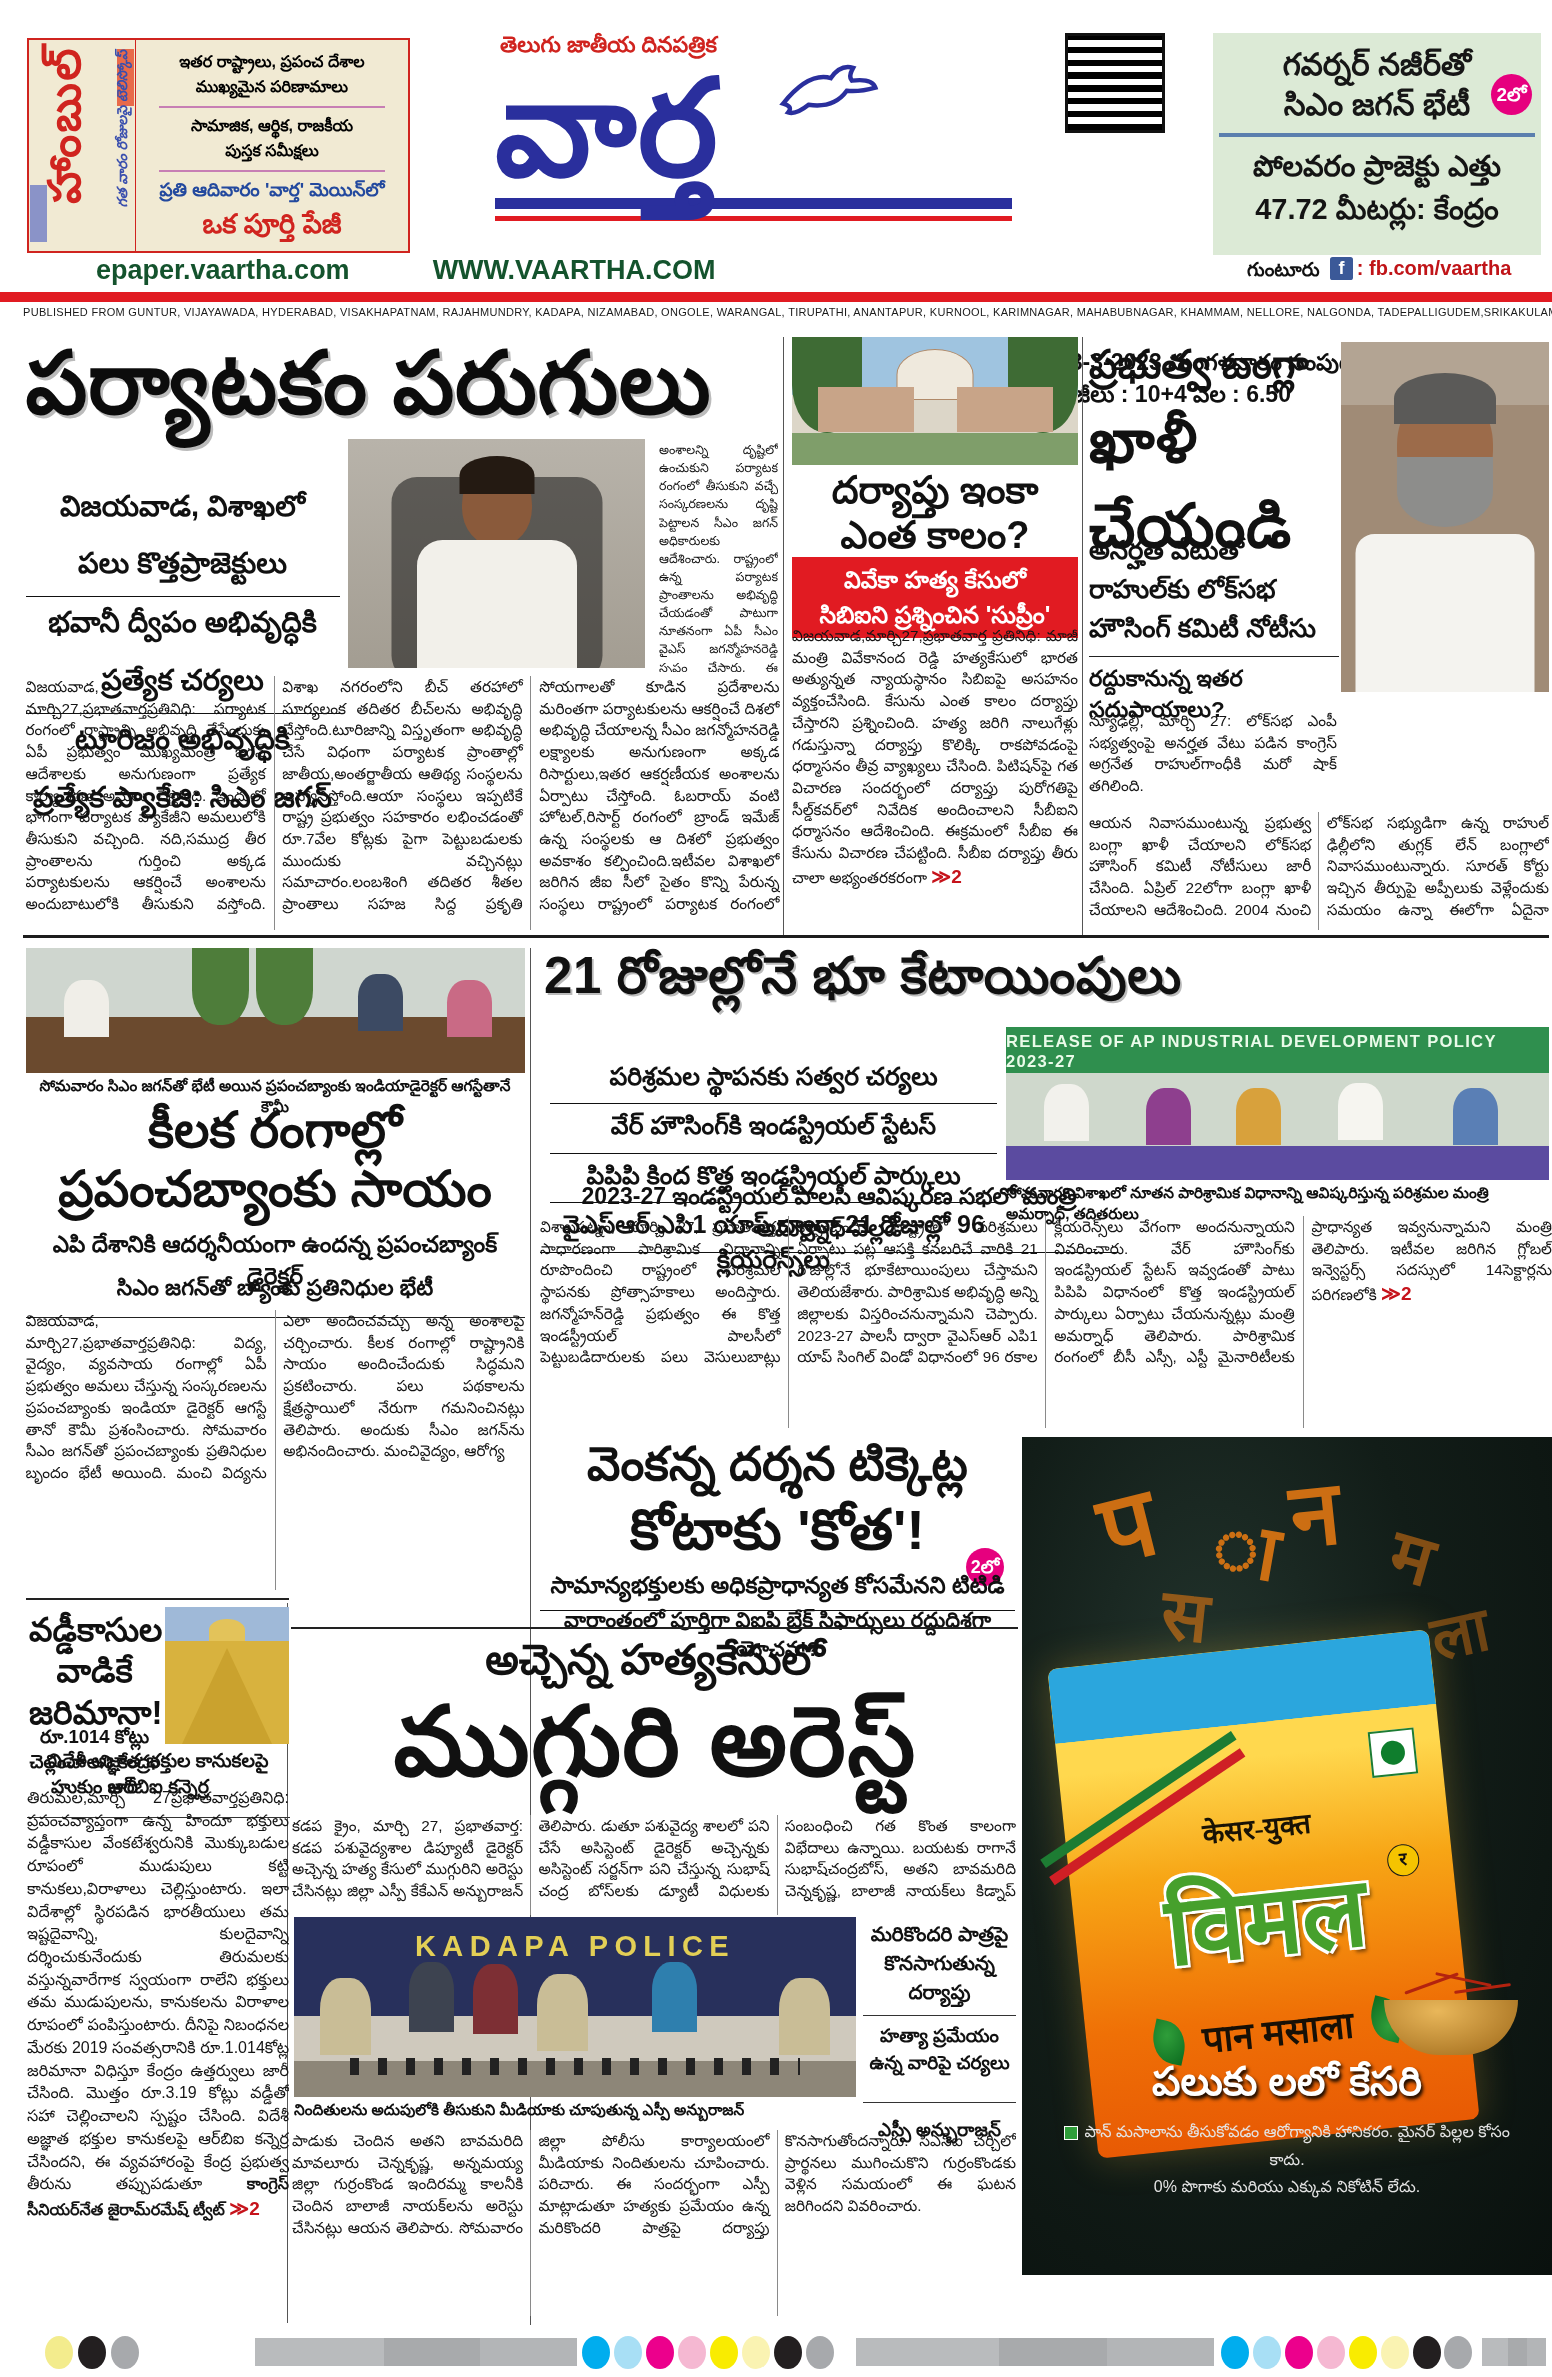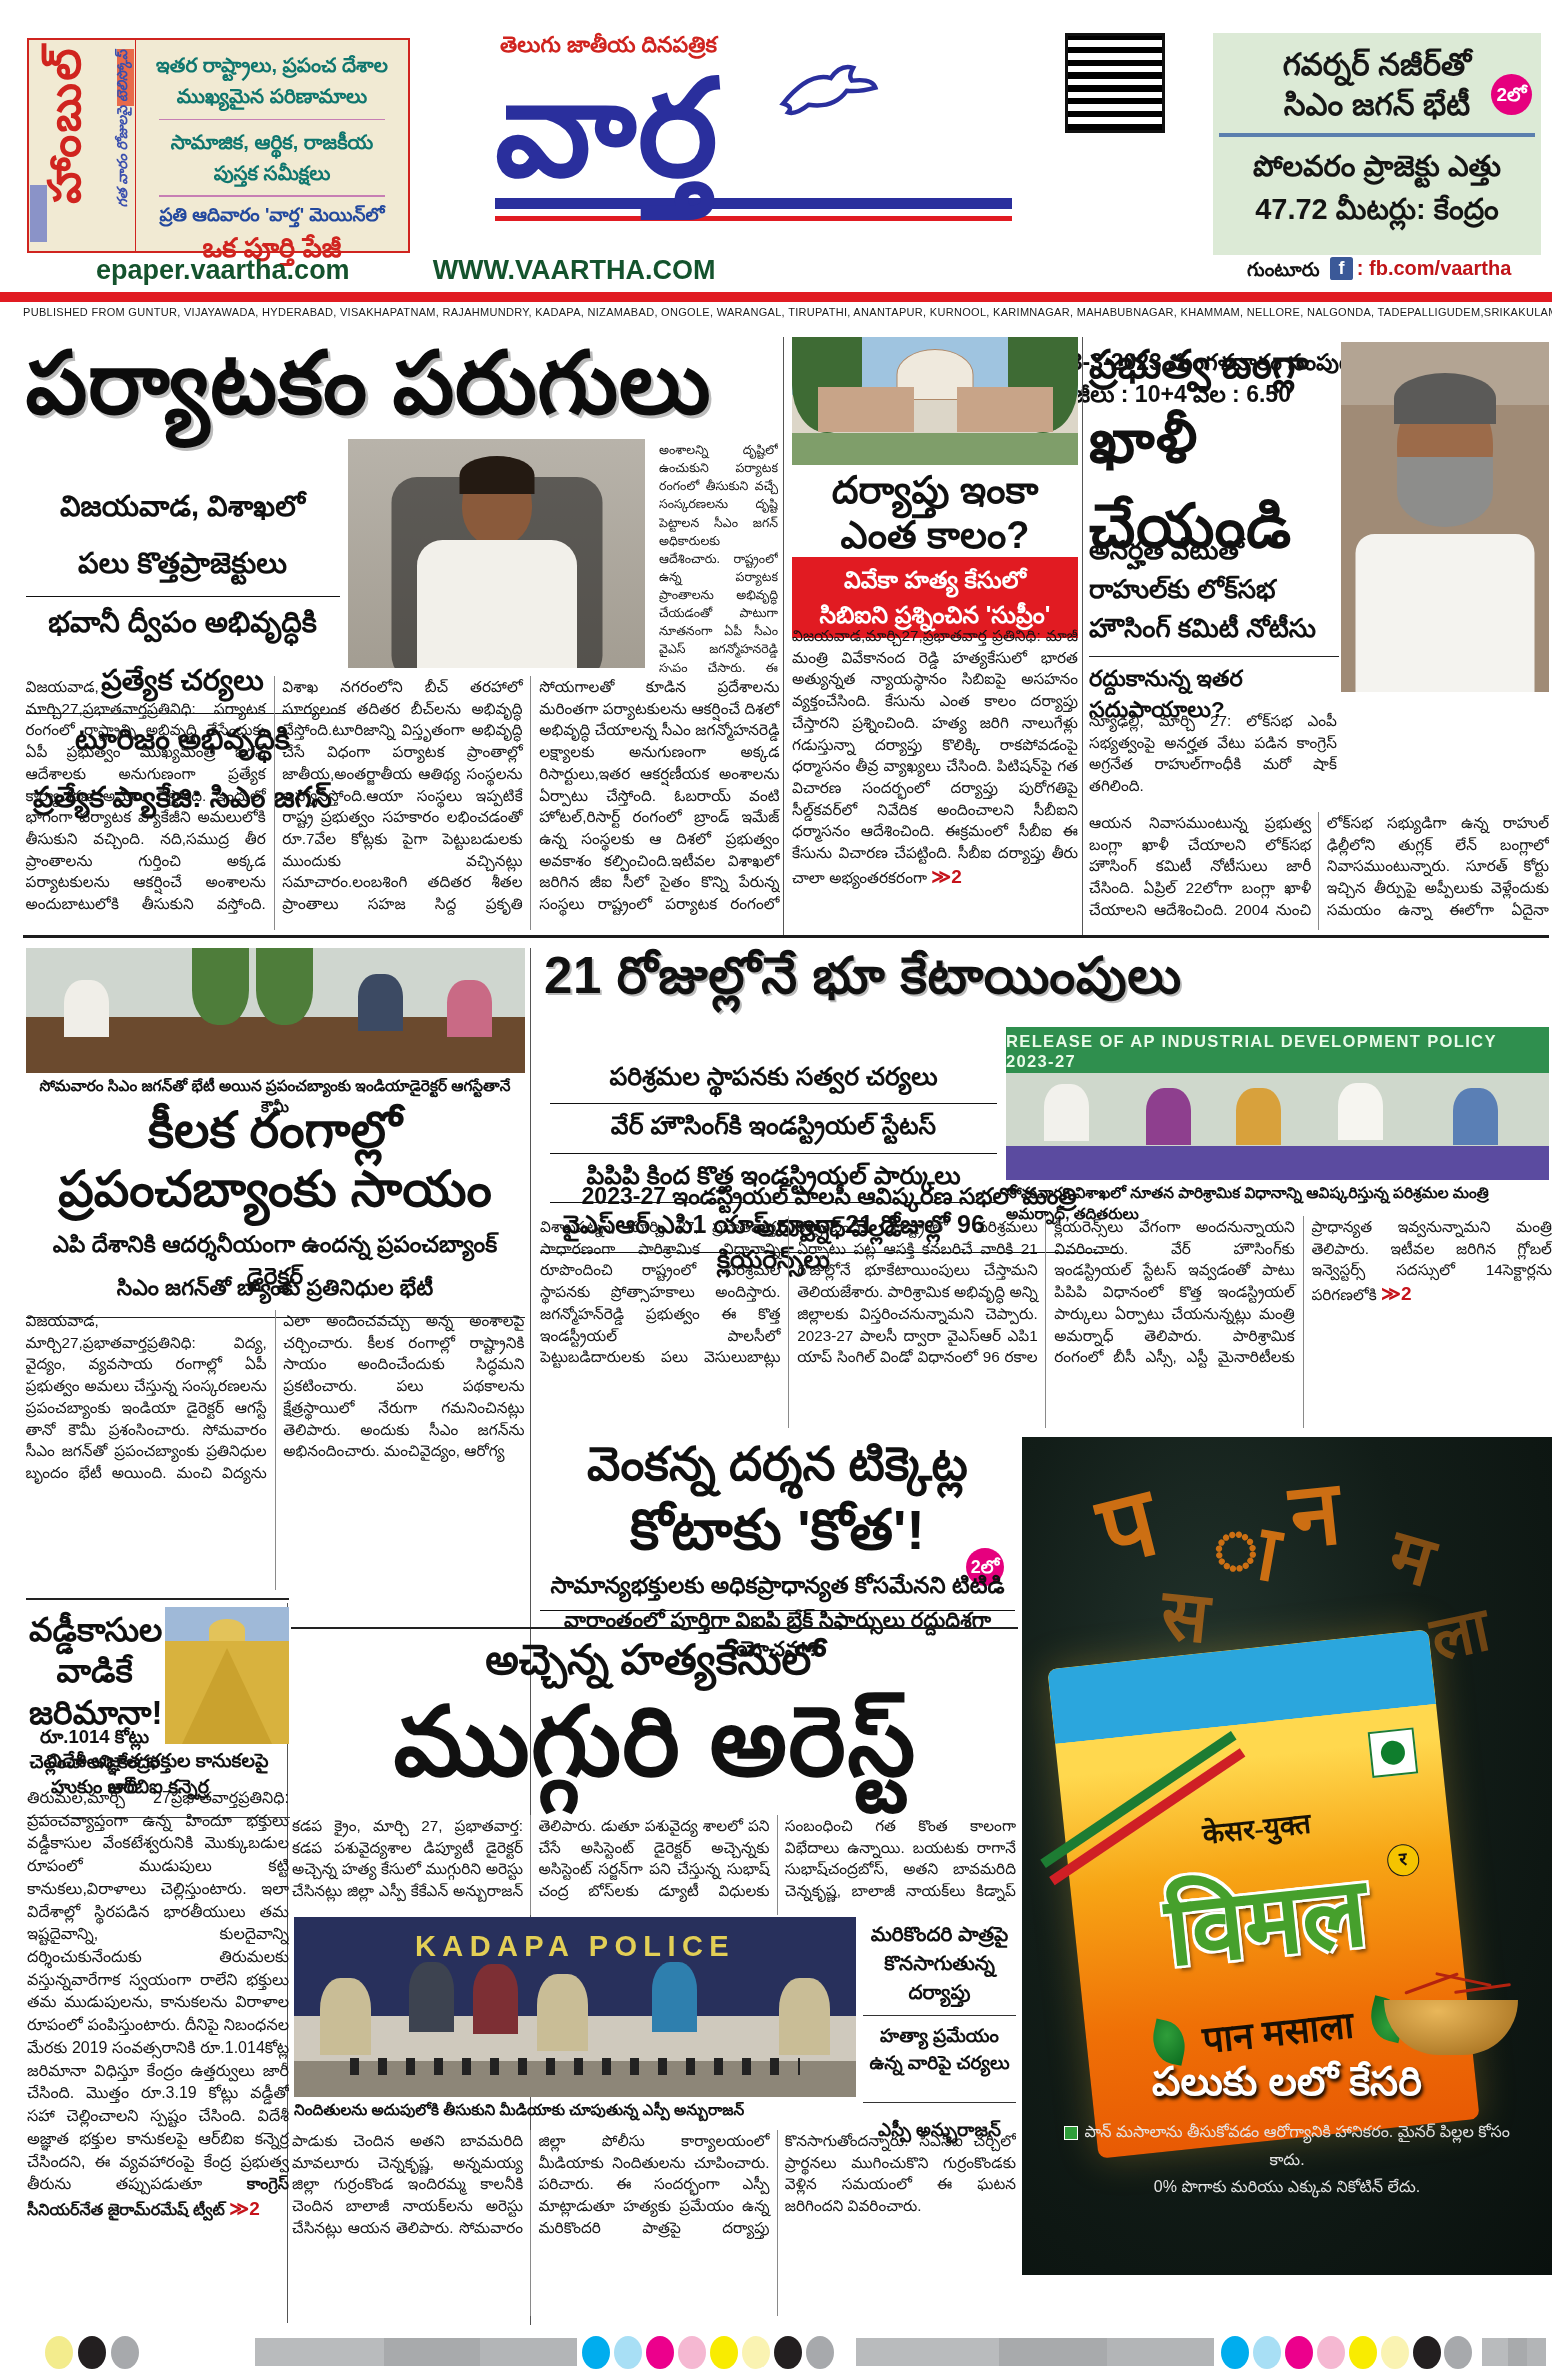--- a/index.html
+++ b/index.html
@@ -13,21 +13,21 @@
   .jump { color:#c6131b; font-weight:bold; font-size:19px; white-space:nowrap; }
   .vline { background:#555; width:1.3px; }
   .cap { font-size:15.3px; font-weight:bold; color:#101010; }
   
   #promo { left:27px; top:38px; width:383px; height:215px; border:2.6px solid #d0241f; background:#f1ead3; display:flex; }
   #promo-left { width:107px; position:relative; border-right:1.9px solid #d0241f; overflow:hidden; }
   #promo-vtitle { position:absolute; left:5.1px; top:6.4px; writing-mode:vertical-rl; transform:rotate(180deg); font-size:45px; font-weight:bold; color:#d0241f; letter-spacing:2.6px; }
   #promo-vnote { position:absolute; right:3.8px; top:10.2px; writing-mode:vertical-rl; transform:rotate(180deg); font-size:14px; font-weight:bold; color:#3a4fae; font-style:italic; }
   .promo-acc { position:absolute; width:16.6px; height:57px; background:#e86a4a; right:1.3px; }
   #promo-right { flex:1; padding:10.2px 6.4px 5.1px; text-align:center; }
-  .promo-line { font-size:20px; font-weight:bold; color:#0f766e; line-height:1.55; }
+  .promo-line { font-size:16px; font-weight:bold; color:#000000; line-height:1.55; }
   .promo-hr { height:1.9px; background:#c77fb4; margin:6.4px 16.6px; }
   #promo-foot { font-size:18.5px; font-weight:bold; color:#23499e; margin-top:5.1px; }
   #promo-strong { font-size:27px; font-weight:bold; color:#d0241f; margin-top:3.8px; }
   #urls { left:96px; top:255px; display:flex; gap:83px; }
   #urls span { font-size:27px; font-weight:bold; color:#14532d; }
   #masthead { left:495px; top:32px; width:543px; }
   #tagline { font-size:22px; font-weight:bold; color:#d0241f; margin-left:5.1px; }
   #logo { font-size:135px; font-weight:bold; color:#2a2f9d; line-height:0.98; letter-spacing:1.3px; }
   #logo-bar-b { width:517px; height:11.5px; background:#2a2f9d; margin-top:2.6px; }
   #logo-bar-r { width:517px; height:5.7px; background:#e11b22; margin-top:6.4px; }

